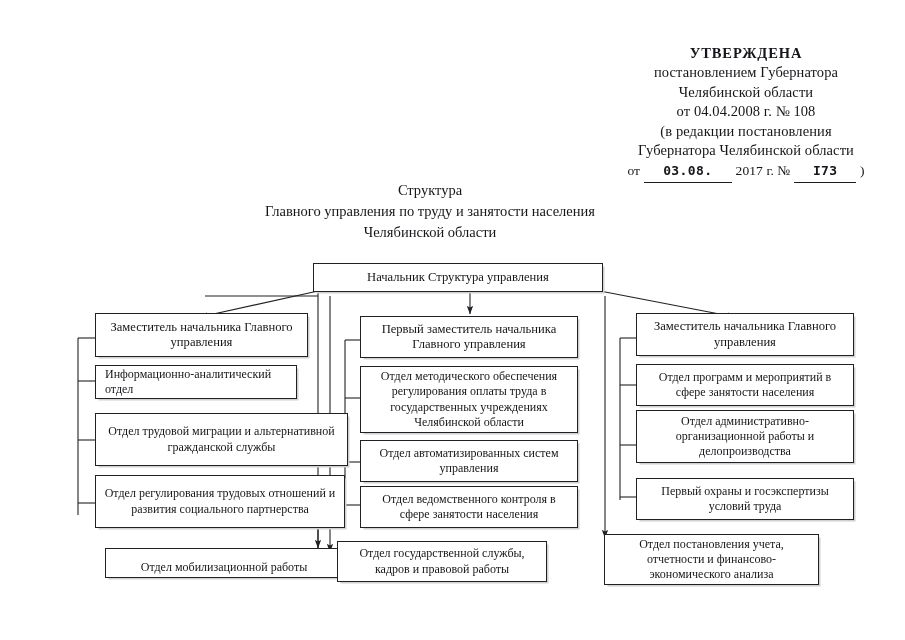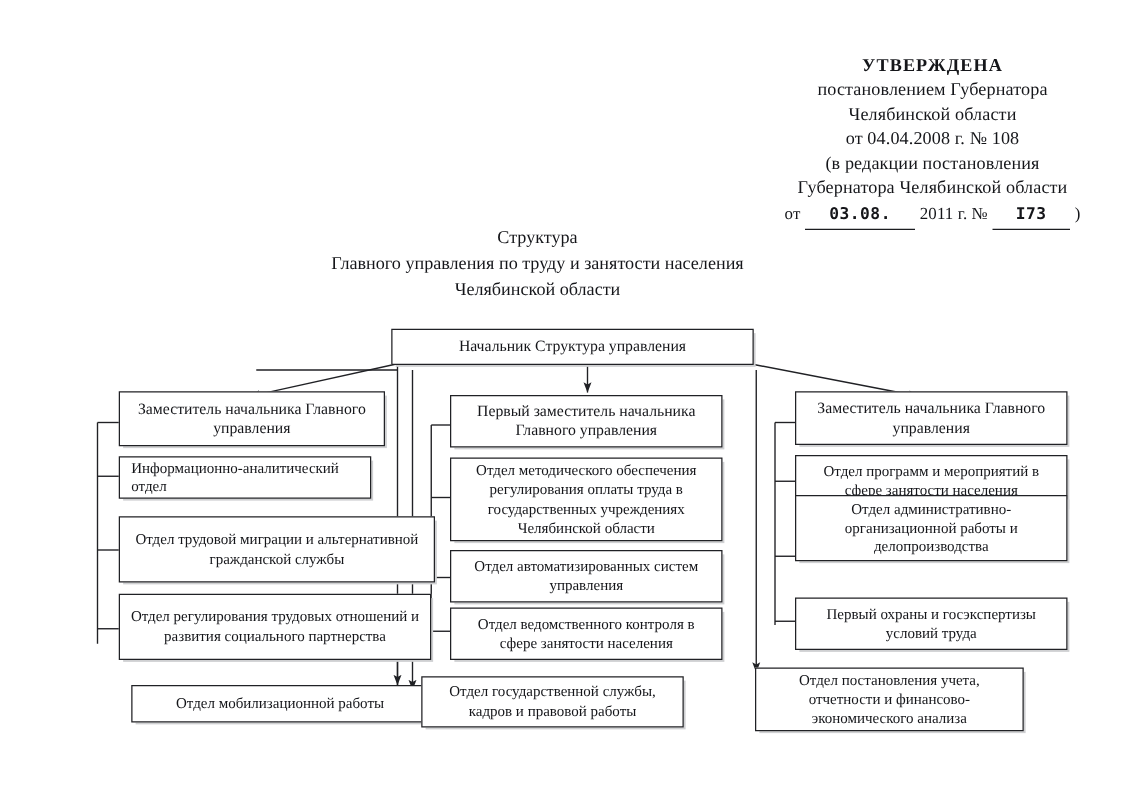--- a/index.html
+++ b/index.html
@@ -111,21 +111,21 @@
   <div id="approval">
     <div class="ttl">УТВЕРЖДЕНА</div>
     <div>постановлением  Губернатора</div>
     <div>Челябинской  области</div>
     <div>от 04.04.2008 г. № 108</div>
     <div>(в редакции постановления</div>
     <div>Губернатора Челябинской области</div>
     <div class="dateline">
       <span class="lbl">от</span>
       <span class="ul-blank ul-date typed">03.08.</span>
-      <span class="lbl">2011 г. №</span>
+      <span class="lbl">2017 г. №</span>
       <span class="ul-blank ul-num typed">I73</span>
       <span class="lbl">)</span>
     </div>
   </div>
 
   <div id="doc-title">
     <div>Структура</div>
     <div>Главного управления по труду и занятости населения</div>
     <div>Челябинской области</div>
   </div>
@@ -215,29 +215,29 @@
     </div>
 
     <div class="node lead" style="left:636px; top:313px; width:218px; height:43px;">
       <span>Заместитель начальника Главного управления</span>
     </div>
 
     <div class="node" style="left:636px; top:364px; width:218px; height:42px;">
       <span>Отдел программ и мероприятий в сфере занятости населения</span>
     </div>
 
-    <div class="node" style="left:636px; top:396px; width:218px; height:53px;">
+    <div class="node" style="left:636px; top:410px; width:218px; height:53px;">
       <span>Отдел административно-организационной работы и делопроизводства</span>
     </div>
 
     <div class="node" style="left:636px; top:478px; width:218px; height:42px;">
       <span>Первый охраны и госэкспертизы условий труда</span>
     </div>
 
-    <div class="node" style="left:105px; top:548px; width:238px; height:30px;">
+    <div class="node" style="left:105px; top:548px; width:238px; height:30px;align-items:flex-end;">
       <span>Отдел мобилизационной работы</span>
     </div>
 
     <div class="node" style="left:337px; top:541px; width:210px; height:41px;">
       <span>Отдел государственной службы, кадров и правовой работы</span>
     </div>
 
     <div class="node" style="left:604px; top:534px; width:215px; height:51px;">
       <span>Отдел постановления учета, отчетности  и финансово-экономического анализа</span>
     </div>

